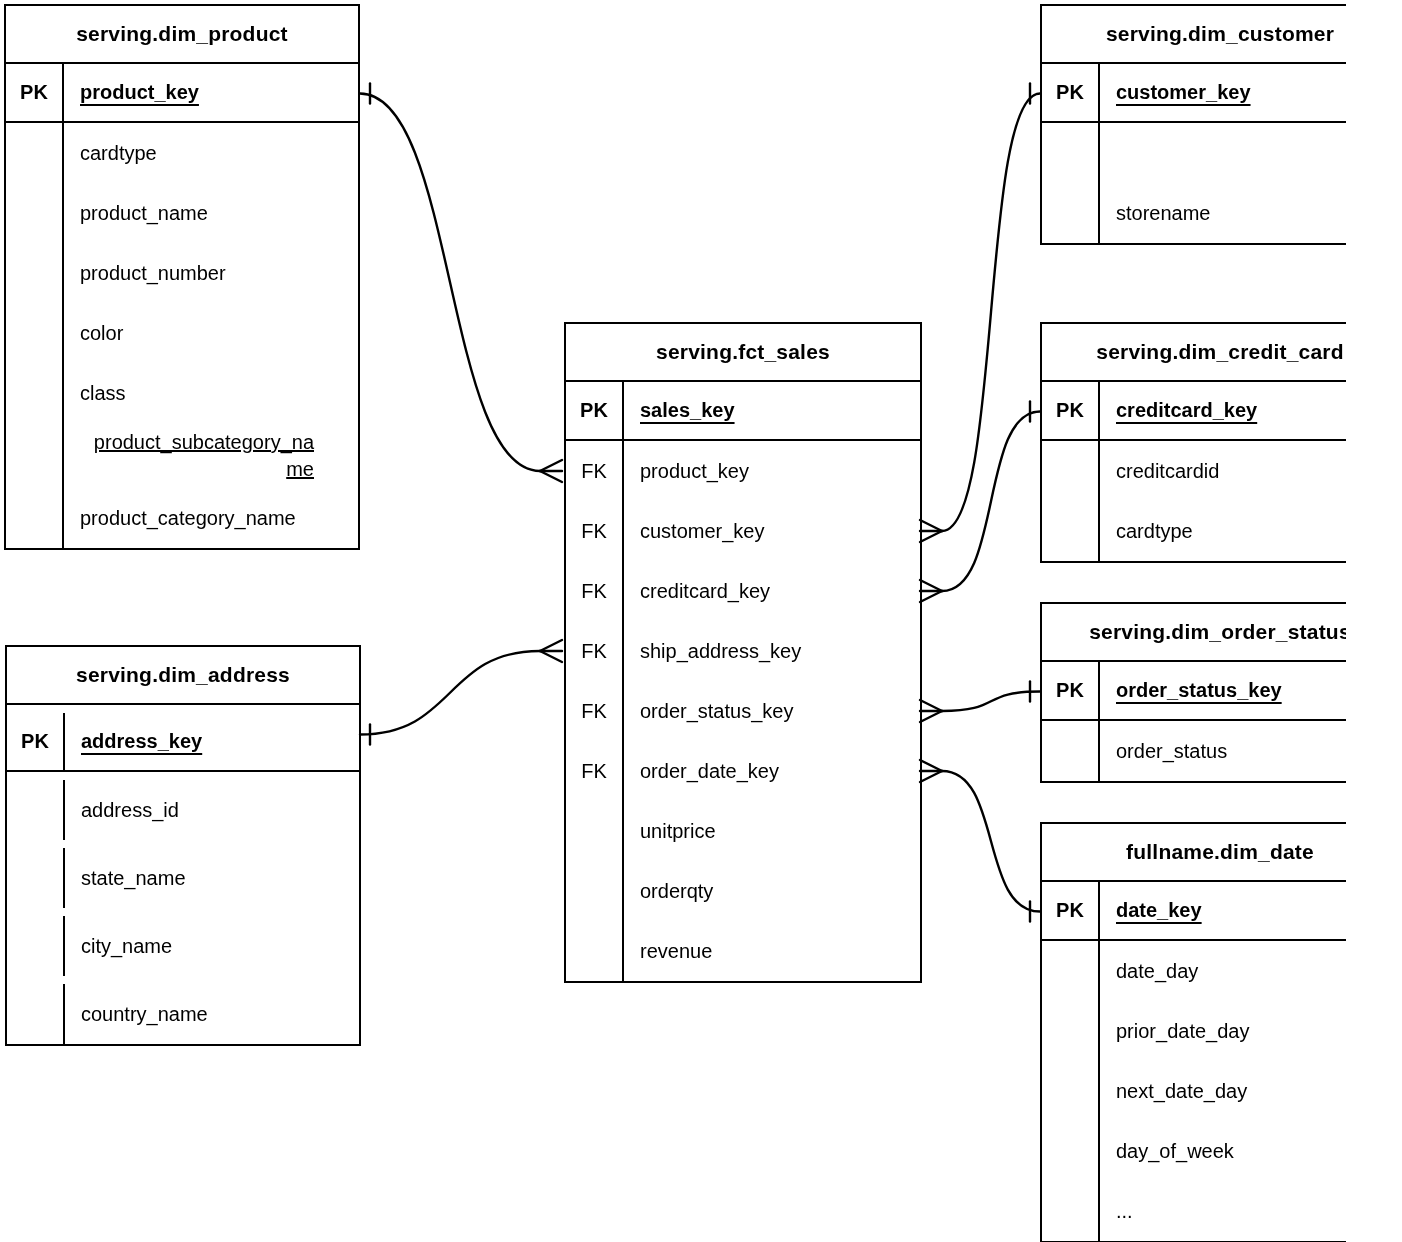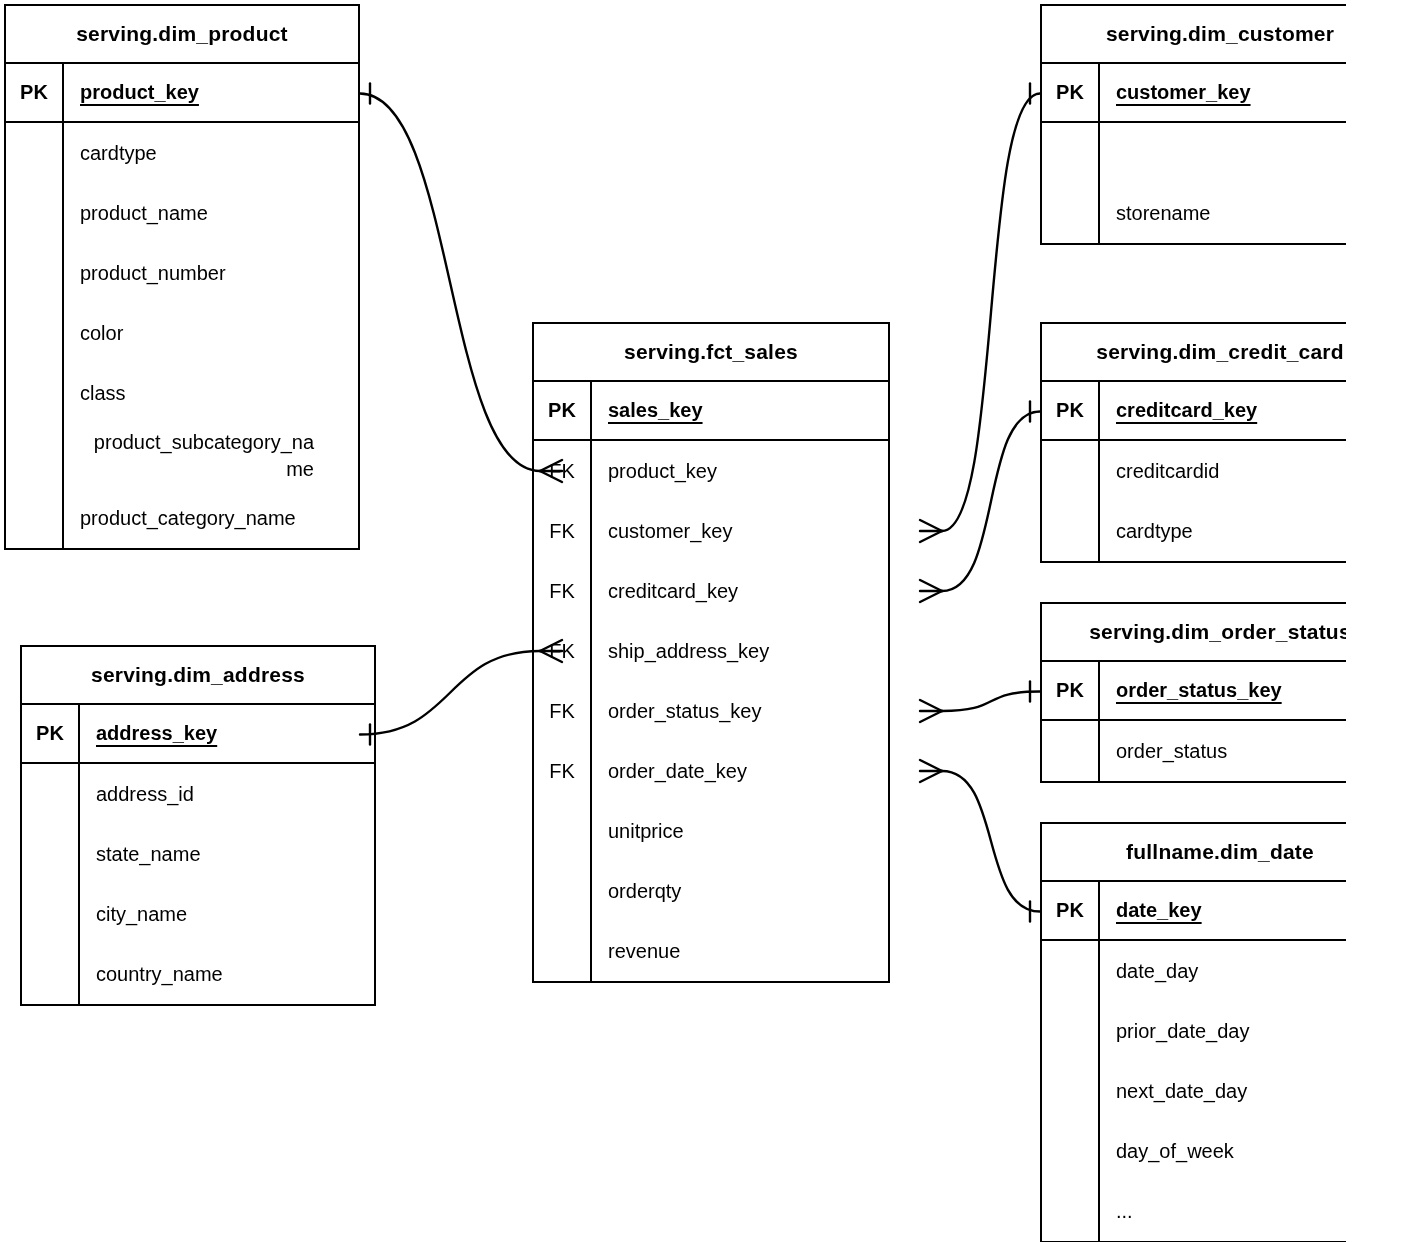--- a/index.html
+++ b/index.html
@@ -63,21 +63,21 @@
     font-size: 20px;
     line-height: 1.32;
     overflow-wrap: anywhere;
   }
   .pk-name {
     font-weight: bold;
     text-decoration: underline;
     text-decoration-thickness: 2px;
     text-underline-offset: 5px;
   }
-  .row-tall { min-height: 65px; }
+  .row-tall { min-height: 65px; text-decoration: underline; }
   #connector-svg {
     position: absolute;
     left: 0; top: 0;
     z-index: 3;
     pointer-events: none;
   }
 </style>
 </head>
 <body>
 
@@ -164,21 +164,21 @@
     </div>
     <div class="row">
       <div class="cell-key"></div>
     </div>
     <div class="row">
       <div class="cell-key"></div>
       <div class="cell-val">storename</div>
     </div>
   </div>
 
-  <div class="tbl" style="left:532px; top:322px; width:358px;">
+  <div class="tbl" style="left:564px; top:322px; width:358px;">
     <div class="tbl-header">serving.fct_sales</div>
     <div class="row pk-row">
       <div class="cell-key">PK</div>
       <div class="cell-val">
           <span class="pk-name">sales_key</span>
         </div>
     </div>
     <div class="row">
       <div class="cell-key">FK</div>
       <div class="cell-val">product_key</div>
@@ -272,21 +272,21 @@
     <div class="row">
       <div class="cell-key"></div>
       <div class="cell-val">day_of_week</div>
     </div>
     <div class="row">
       <div class="cell-key"></div>
       <div class="cell-val">...</div>
     </div>
   </div>
 
-  <div class="tbl" style="left:20px; top:645px; width:356px;">
+  <div class="tbl" style="left:5px; top:645px; width:356px;gap:8px;">
     <div class="tbl-header">serving.dim_address</div>
     <div class="row pk-row">
       <div class="cell-key">PK</div>
       <div class="cell-val">
           <span class="pk-name">address_key</span>
         </div>
     </div>
     <div class="row">
       <div class="cell-key"></div>
       <div class="cell-val">address_id</div>

